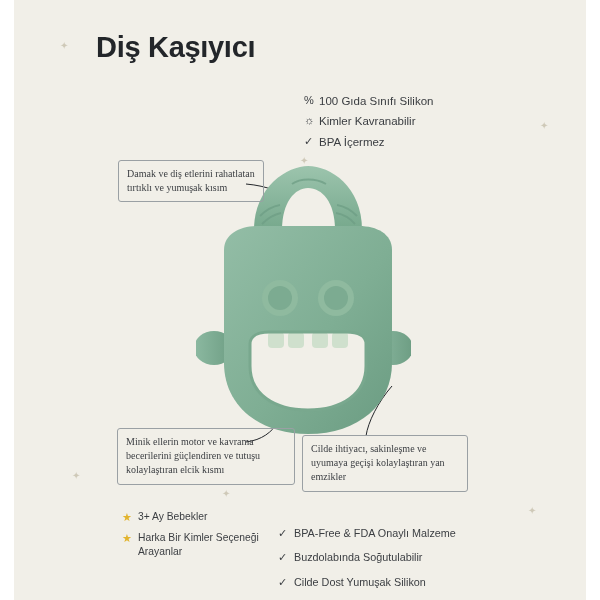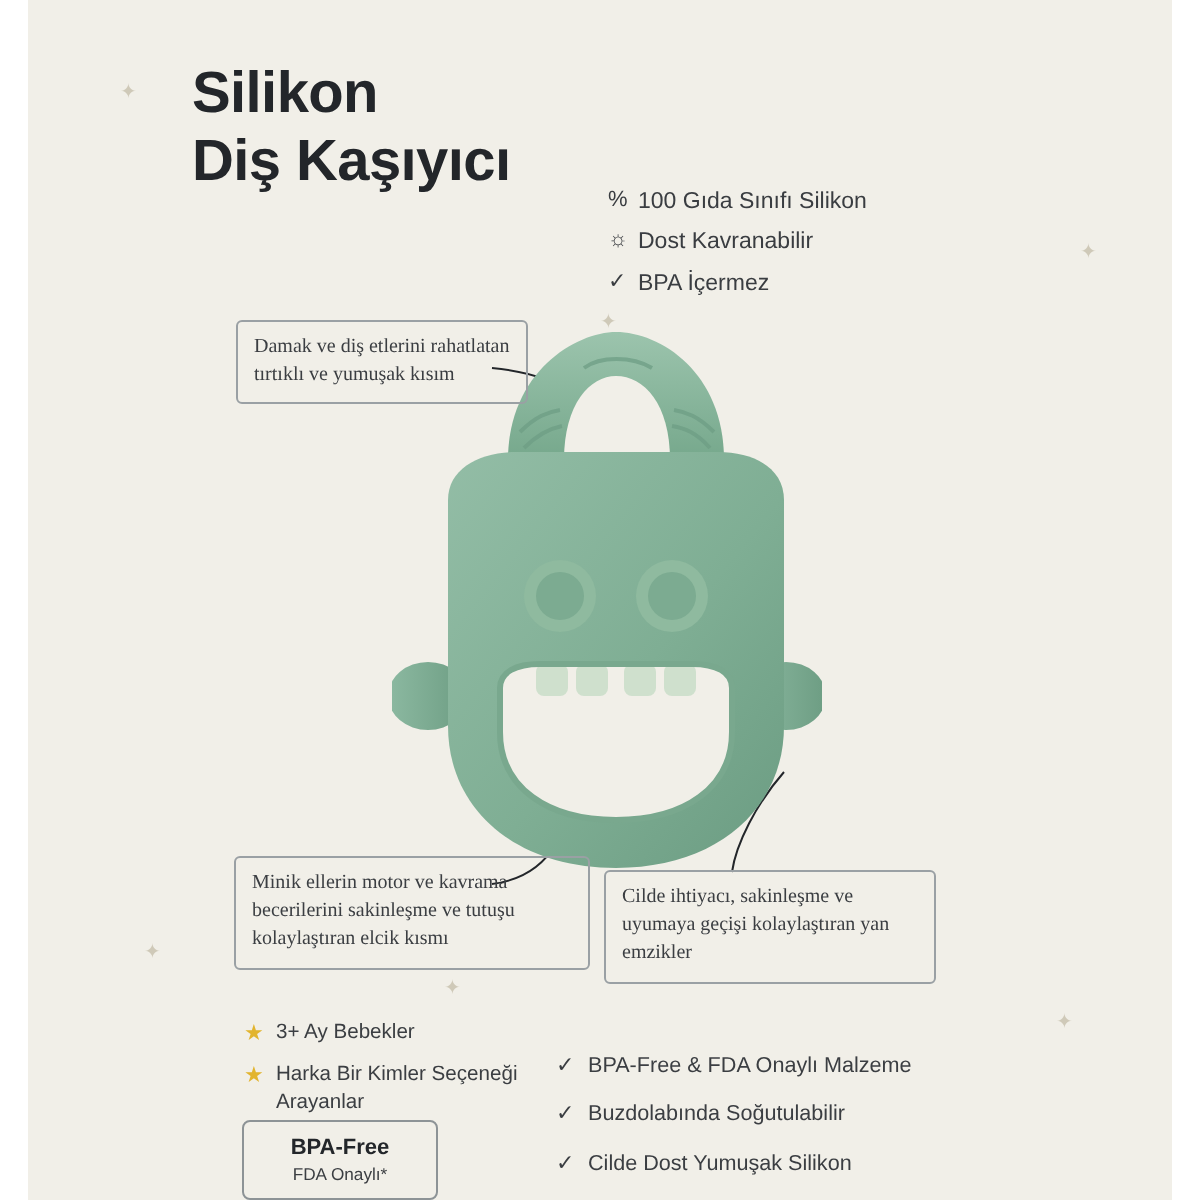--- a/index.html
+++ b/index.html
@@ -204,33 +204,32 @@
 
   <span class="sparkle" style="left:60px; top:40px;">✦</span>
   <span class="sparkle" style="left:540px; top:120px;">✦</span>
   <span class="sparkle" style="left:72px; top:470px;">✦</span>
   <span class="sparkle" style="left:222px; top:488px;">✦</span>
   <span class="sparkle" style="left:528px; top:505px;">✦</span>
   <span class="sparkle" style="left:300px; top:155px;">✦</span>
 
   <div class="header">
     <div class="title">
-      <span>Silikon</span>
       <span class="l2">Diş Kaşıyıcı</span>
     </div>
 
 
     <div class="features">
       <div class="feature">
         <span class="fi">%</span>
         <span>100 Gıda Sınıfı Silikon</span>
       </div>
       <div class="feature">
         <span class="fi">☼</span>
-        <span>Dost Kavranabilir</span>
+        <span>Kimler Kavranabilir</span>
       </div>
       <div class="feature">
         <span class="fi">✓</span>
         <span>BPA İçermez</span>
       </div>
     </div>
   </div>
 
   <div class="product-area">
 
@@ -290,41 +289,37 @@
           <rect x="116" y="174" width="16" height="16" rx="4"></rect>
           <rect x="136" y="174" width="16" height="16" rx="4"></rect>
         </g>
 
         <path d="M54 186 C 54 178, 62 174, 74 174 L150 174 C 162 174, 170 178, 170 186
                  L170 208 C 170 236, 146 252, 112 252 C 78 252, 54 236, 54 208 Z" fill="none" stroke="#79a88e" stroke-width="3"></path>
       </svg>
     </div>
 
     <div class="callout callout-1">Damak ve diş etlerini rahatlatan tırtıklı ve yumuşak kısım</div>
-    <div class="callout callout-2">Minik ellerin motor ve kavrama becerilerini sakinleşme ve tutuşu kolaylaştıran elcik kısmı</div>
+    <div class="callout callout-2">Minik ellerin motor ve kavrama becerilerini güçlendiren ve tutuşu kolaylaştıran elcik kısmı</div>
     <div class="callout callout-3">Cilde ihtiyacı, sakinleşme ve uyumaya geçişi kolaylaştıran yan emzikler</div>
   </div>
 
   <div class="bottom">
 
     <div class="bullets-left">
       <div class="b-row">
         <span class="bi">★</span>
         <span>3+ Ay Bebekler</span>
       </div>
       <div class="b-row">
         <span class="bi">★</span>
         <span>Harka Bir Kimler Seçeneği Arayanlar</span>
       </div>
     </div>
 
-    <div class="badge">
-      <div class="bl1">BPA-Free</div>
-      <div class="bl2">FDA Onaylı*</div>
-    </div>
 
     <div class="bullets-right">
       <div class="b-row">
         <span class="bi">✓</span>
         <span>BPA-Free &amp; FDA Onaylı Malzeme</span>
       </div>
       <div class="b-row">
         <span class="bi">✓</span>
         <span>Buzdolabında Soğutulabilir</span>
       </div>

